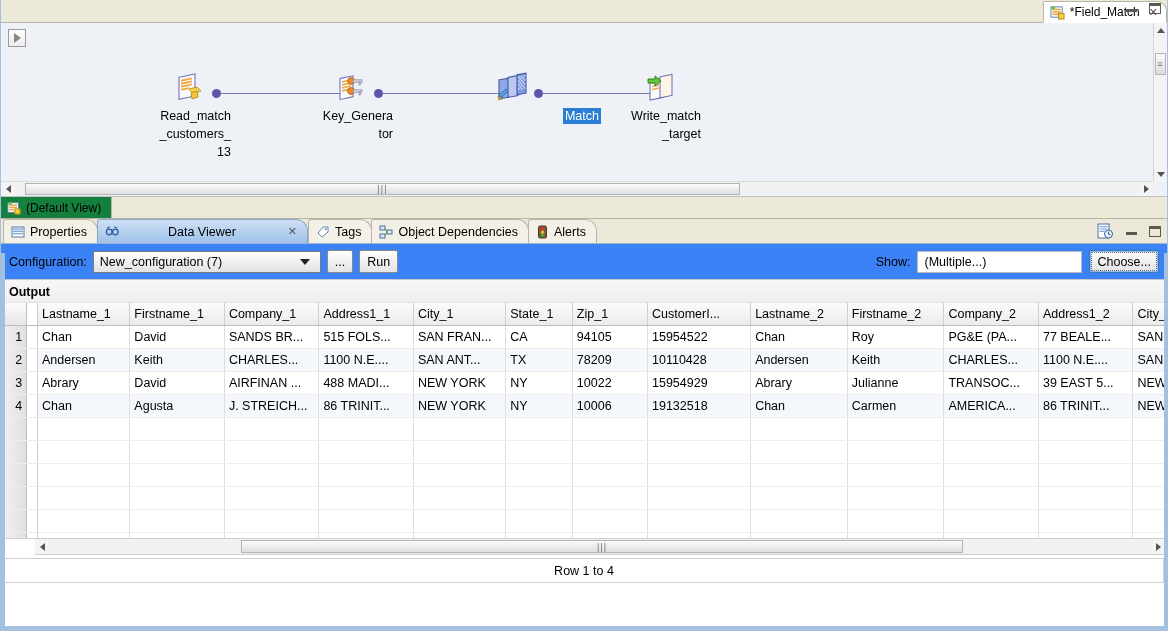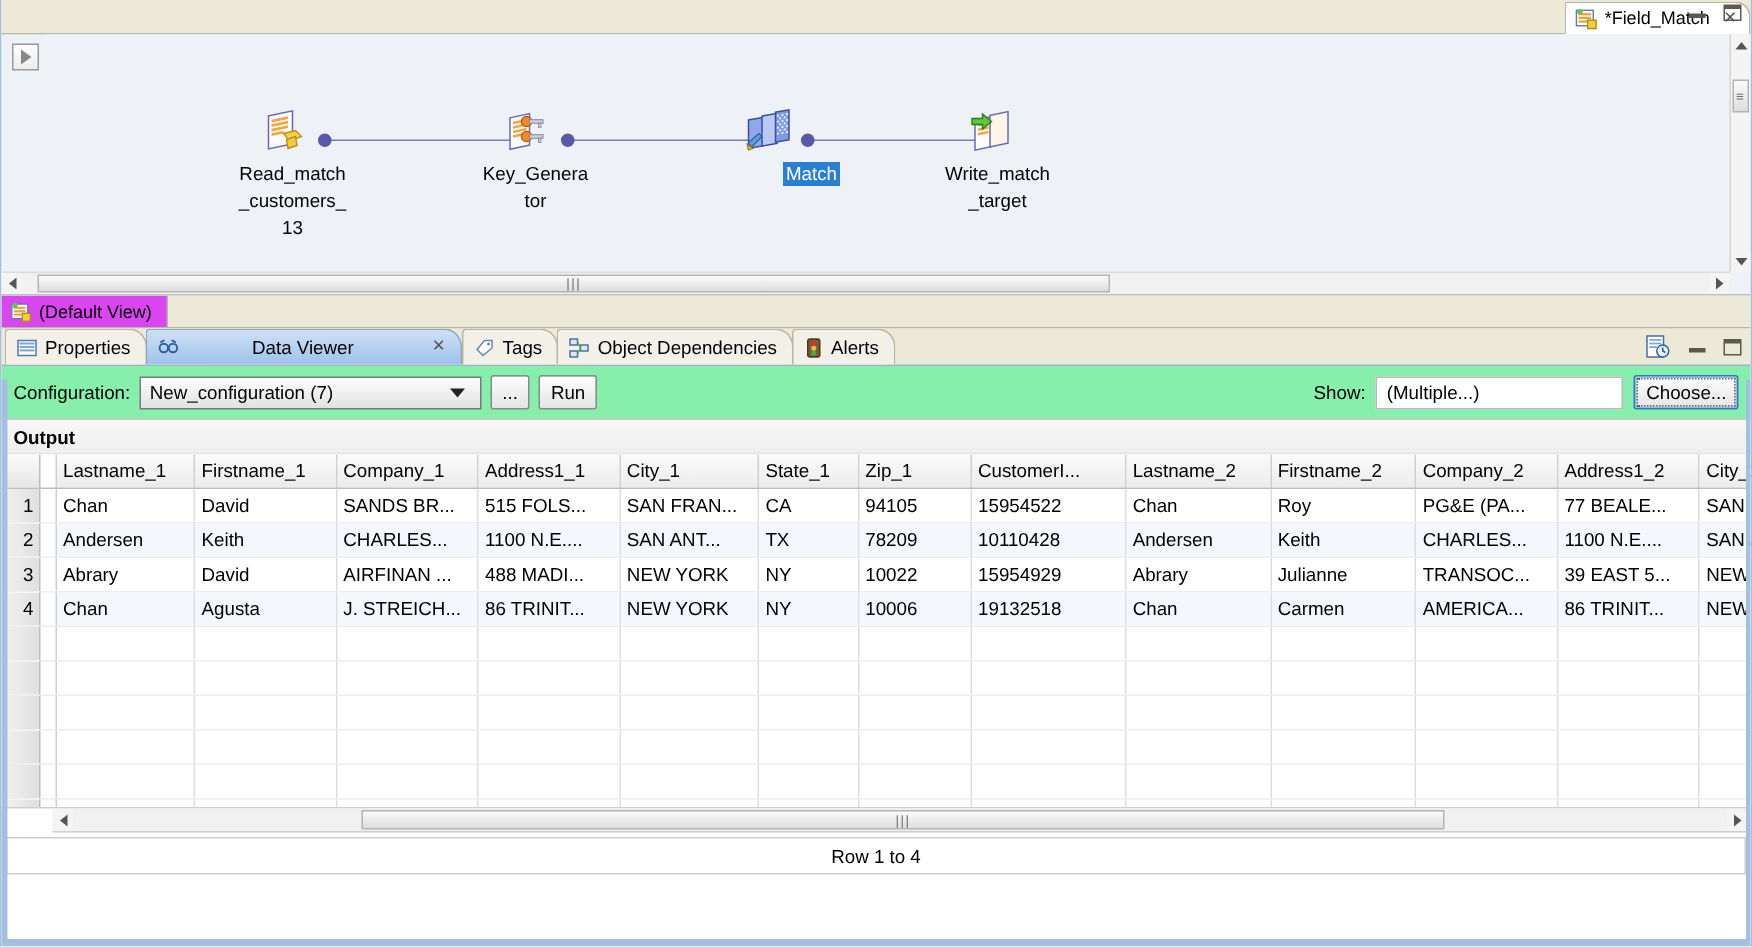--- a/index.html
+++ b/index.html
@@ -99,21 +99,21 @@
     width: 0; height: 0;
     border-left: 7px solid #888;
     border-top: 5px solid transparent;
     border-bottom: 5px solid transparent;
   }
 
   
   .node {
     position: absolute;
     width: 120px;
-    text-align: center;
+    text-align: right;
   }
   .node .icon-wrap {
     height: 42px;
     display: flex;
     align-items: center;
     justify-content: flex-start;
     padding-left: 12px;
   }
   .node .node-label {
     font-size: 12.5px;
@@ -197,21 +197,21 @@
   .defview {
     height: 22px;
     background: #ece9d8;
     display: flex;
     align-items: stretch;
     border-bottom: 1px solid #b8b5a5;
   }
   .defview-tab {
     display: flex; align-items: center; gap: 5px;
     padding: 0 10px 0 6px;
-    background: #d946ef;
+    background: #15803d;
     border-right: 1px solid #b8b5a5;
     border-bottom: none;
     font-size: 12px;
   }
 
   
   .view-tabbar {
     position: relative;
     height: 25px;
     background: #ece9d8;
@@ -245,21 +245,21 @@
   }
   .vtabs-right {
     position: absolute;
     right: 6px;
     top: 4px;
     display: flex; align-items: center; gap: 12px;
   }
 
   .config-bar {
     height: 36px;
-    background: #86efac;
+    background: #3b82f6;
     border-bottom: 1px solid #c8c8c8;
     display: flex;
     align-items: center;
     padding: 0 8px;
     gap: 6px;
     position: relative;
   }
   .lbl { font-size: 12.5px; color: #000; }
   .combo {
     width: 228px; height: 22px;

